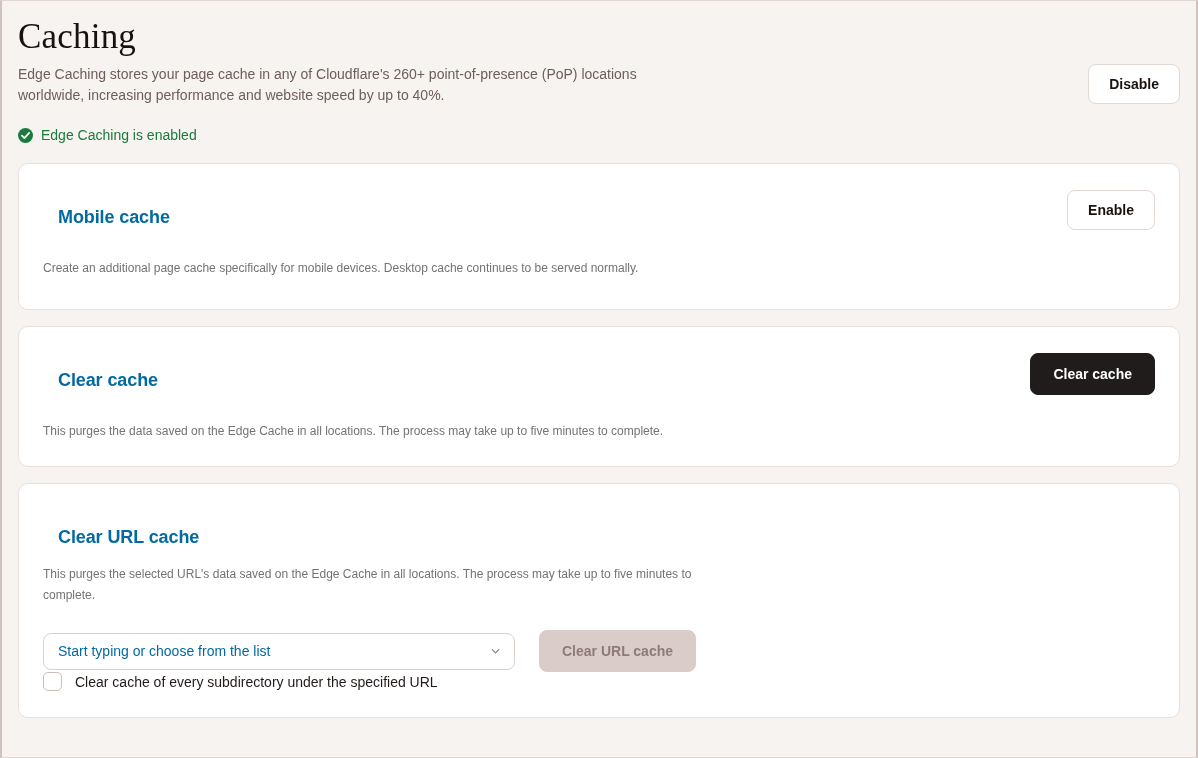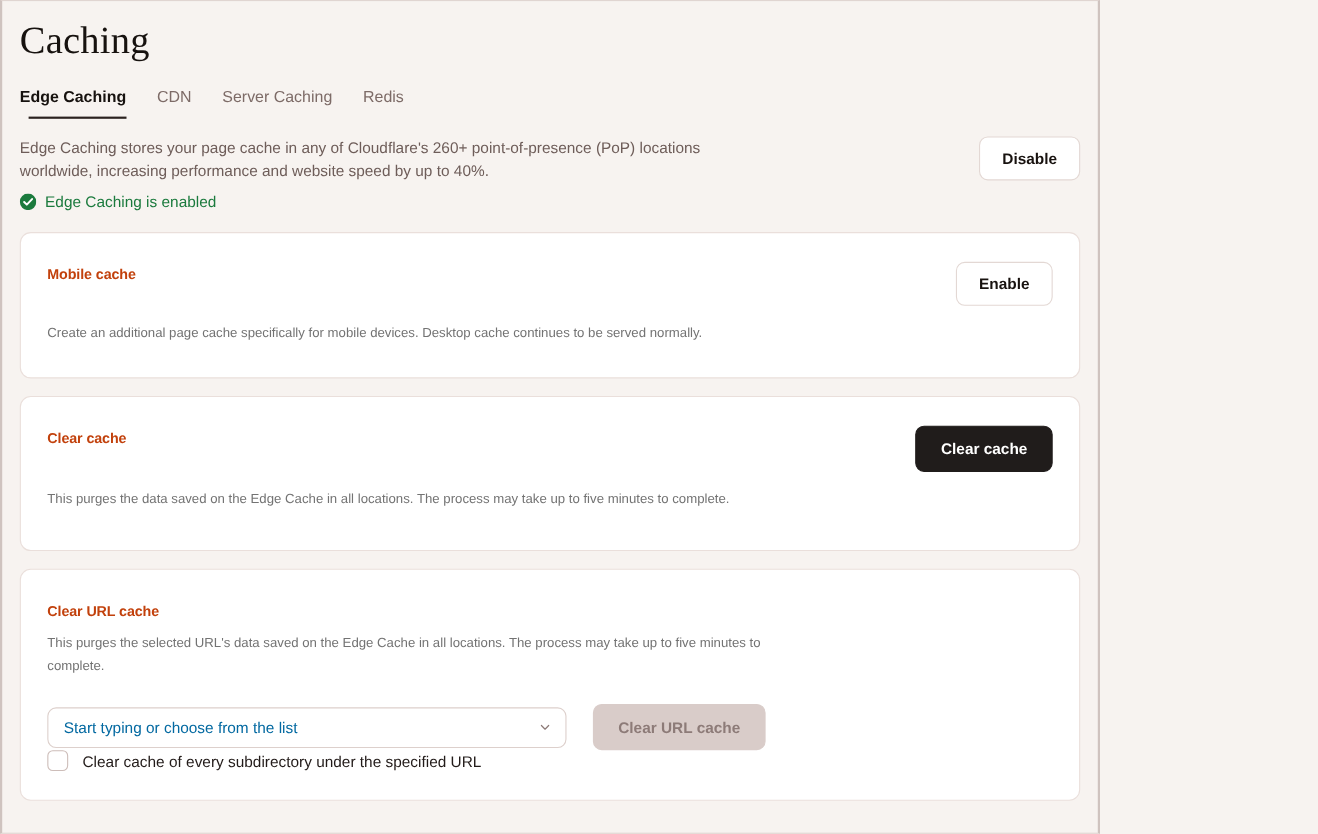--- a/index.html
+++ b/index.html
@@ -6,21 +6,21 @@
   html, body { margin: 0; padding: 0; }
   body {
     width: 1198px;
     height: 758px;
     background: #f7f3f0;
     font-family: "Liberation Sans", sans-serif;
     color: #1f1a18;
     overflow: hidden;
   }
   .page {
-    width: 1000px;
+    width: 1198px;
     height: 758px;
     background: #f7f3f0;
     border: 1px solid #e0d5d1;
     border-left: 2px solid #cfc3bf;
     border-right: 2px solid #cfc3bf;
     padding: 0 8px;
     position: relative;
   }
 
   
@@ -73,21 +73,21 @@
   .intro-text {
     font-size: 14px;
     line-height: 21px;
     color: #6e5d59;
     max-width: 640px;
   }
   .status-line {
     display: flex;
     align-items: center;
     gap: 8px;
-    margin: 9px 0 0 0;
+    margin: 21px 0 0 0;
     font-size: 14px;
     color: #1b7a3d;
   }
   .check-icon {
     width: 15px;
     height: 15px;
     flex: 0 0 15px;
     display: block;
   }
 
@@ -129,25 +129,25 @@
     margin: 0 8px 16px 8px;
     padding: 26px 24px 24px 24px;
     position: relative;
   }
   .card-head {
     display: flex;
     align-items: flex-start;
     justify-content: space-between;
   }
   .card-title {
-    font-size: 13px;
+    font-size: 18px;
     font-weight: bold;
-    color: #c2410c;
+    color: #0369a1;
     line-height: 24px;
-    margin: 0;
+    margin: 15px;
     letter-spacing: -0.1px;
   }
   .card-desc {
     font-size: 12px;
     line-height: 21px;
     color: #737373;
     max-width: 650px;
     margin: 14px 0 0 0;
   }
   .card-desc.tight { margin-top: 6px; }
@@ -211,35 +211,20 @@
     cursor: pointer;
   }
 </style>
 </head>
 <body>
 
 <div class="page">
 
   <h1 class="page-title">Caching</h1>
 
-  <div class="tabs">
-    <div class="tab active">
-      <span>Edge Caching</span>
-      <span class="tab-underline"></span>
-    </div>
-    <div class="tab">
-      <span>CDN</span>
-    </div>
-    <div class="tab">
-      <span>Server Caching</span>
-    </div>
-    <div class="tab">
-      <span>Redis</span>
-    </div>
-  </div>
 
   <div class="intro-row">
     <div>
       <div class="intro-text">Edge Caching stores your page cache in any of Cloudflare's 260+ point-of-presence (PoP) locations worldwide, increasing performance and website speed by up to 40%.</div>
       <div class="status-line">
         <svg class="check-icon" viewBox="0 0 16 16">
           <circle cx="8" cy="8" r="8" fill="#1b7a3d"></circle>
           <path d="M4.2 8.1 L6.8 10.7 L11.9 5.3" fill="none" stroke="#ffffff" stroke-width="1.9" stroke-linecap="round" stroke-linejoin="round"></path>
         </svg>
         <span>Edge Caching is enabled</span>

